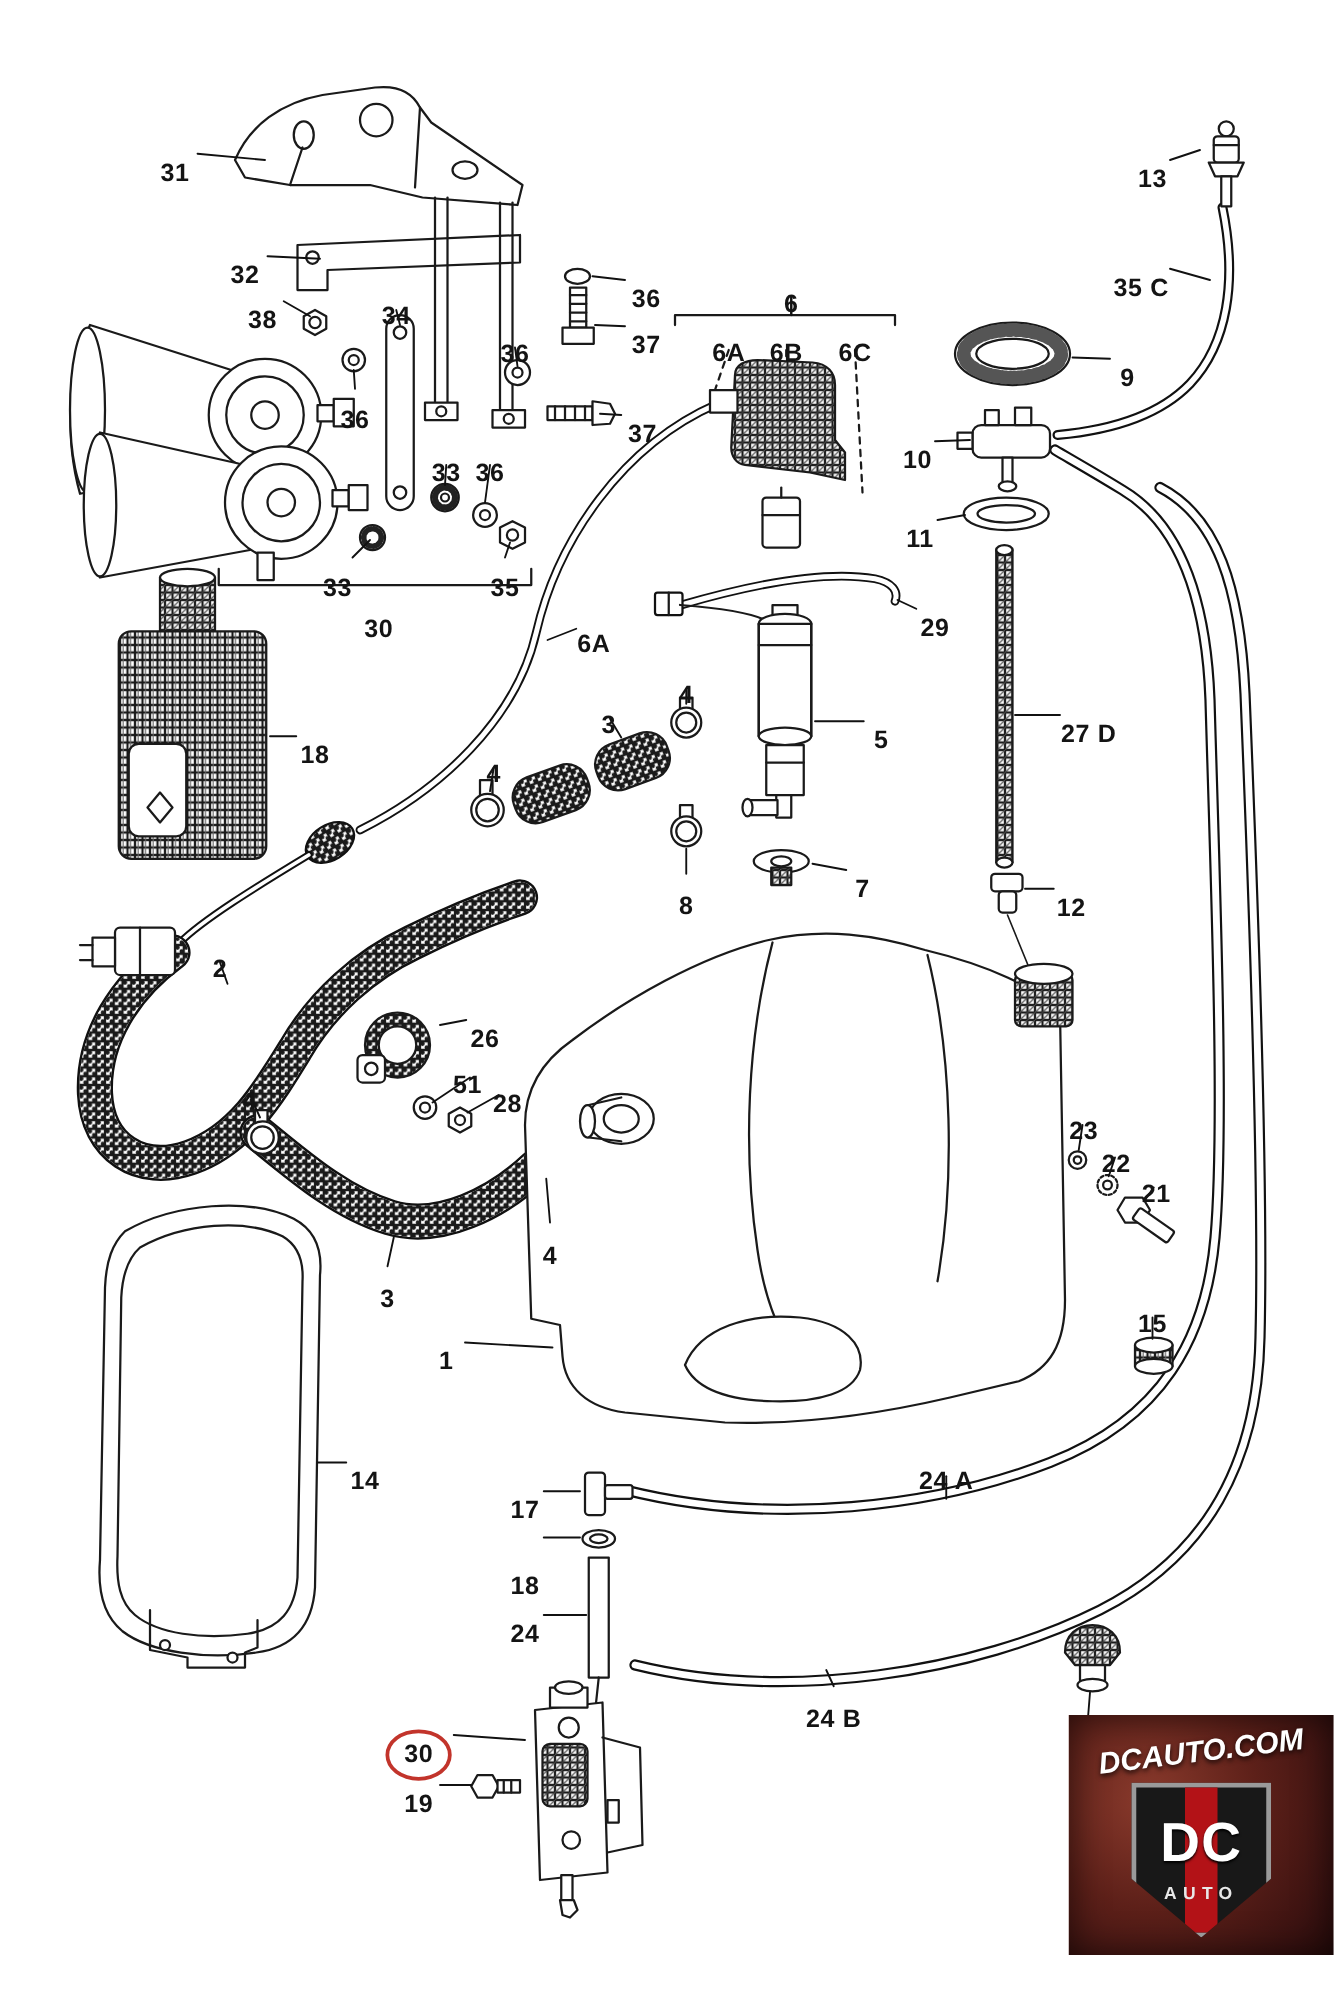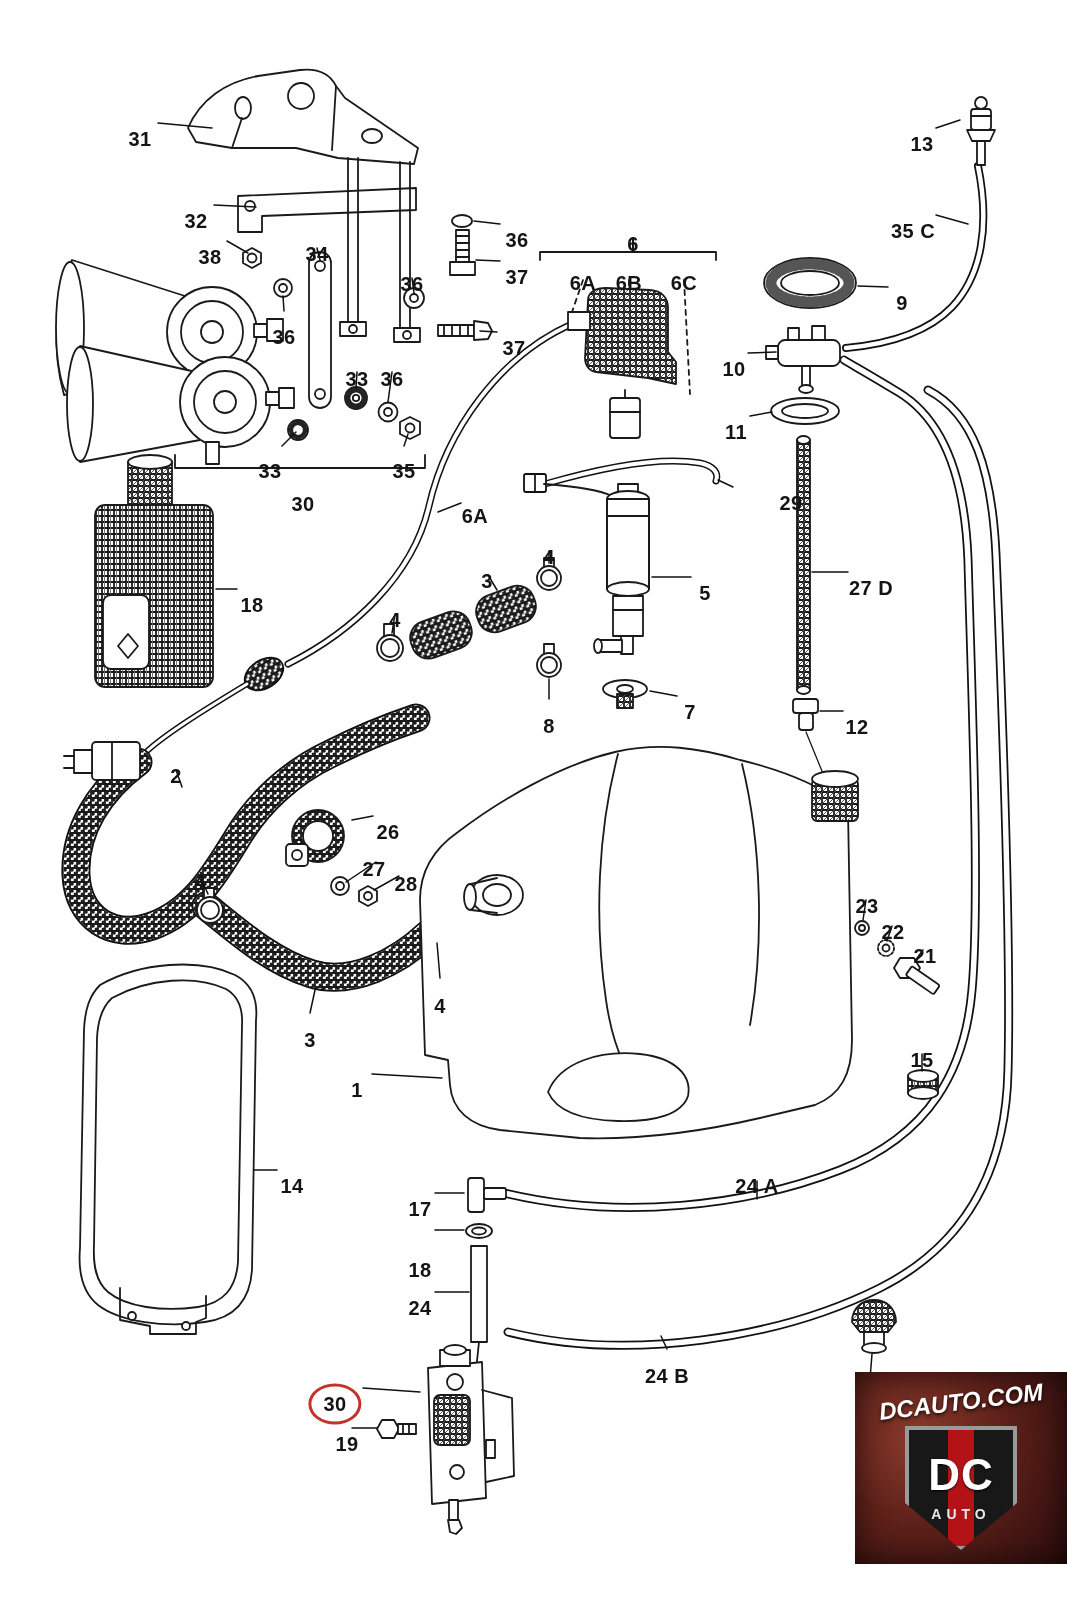--- a/index.html
+++ b/index.html
@@ -455,52 +455,52 @@
       <span class="label" style="left: 303px; top: 488px;">30</span>
       <span class="label" style="left: 633px; top: 228px;">6</span>
       <span class="label" style="left: 583px; top: 267px;">6A</span>
       <span class="label" style="left: 629px; top: 267px;">6B</span>
       <span class="label" style="left: 684px; top: 267px;">6C</span>
       <span class="label" style="left: 922px; top: 128px;">13</span>
       <span class="label" style="left: 913px; top: 215px;">35 C</span>
       <span class="label" style="left: 902px; top: 287px;">9</span>
       <span class="label" style="left: 734px; top: 353px;">10</span>
       <span class="label" style="left: 736px; top: 416px;">11</span>
-      <span class="label" style="left: 748px; top: 487px; margin-left: 43px;">29</span>
+      <span class="label" style="left: 748px; top: 487px;">29</span>
       <span class="label" style="left: 475px; top: 500px;">6A</span>
       <span class="label" style="left: 705px; top: 577px;">5</span>
       <span class="label" style="left: 252px; top: 589px;">18</span>
       <span class="label" style="left: 871px; top: 572px;">27 D</span>
       <span class="label" style="left: 487px; top: 565px;">3</span>
       <span class="label" style="left: 549px; top: 541px;">4</span>
       <span class="label" style="left: 395px; top: 604px;">4</span>
       <span class="label" style="left: 549px; top: 710px;">8</span>
       <span class="label" style="left: 690px; top: 696px;">7</span>
       <span class="label" style="left: 857px; top: 711px;">12</span>
       <span class="label" style="left: 176px; top: 760px;">2</span>
       <span class="label" style="left: 388px; top: 816px;">26</span>
-      <span class="label" style="left: 374px; top: 853px;">27</span>
+      <span class="label" style="left: 374px; top: 853px;">51</span>
       <span class="label" style="left: 406px; top: 868px;">28</span>
       <span class="label" style="left: 200px; top: 866px;">4</span>
       <span class="label" style="left: 867px; top: 890px;">23</span>
       <span class="label" style="left: 893px; top: 916px;">22</span>
       <span class="label" style="left: 925px; top: 940px;">21</span>
       <span class="label" style="left: 440px; top: 990px;">4</span>
       <span class="label" style="left: 310px; top: 1024px;">3</span>
       <span class="label" style="left: 922px; top: 1044px;">15</span>
       <span class="label" style="left: 357px; top: 1074px;">1</span>
       <span class="label" style="left: 292px; top: 1170px;">14</span>
       <span class="label" style="left: 420px; top: 1193px;">17</span>
       <span class="label" style="left: 420px; top: 1230px; margin-top: 24px;">18</span>
       <span class="label" style="left: 420px; top: 1292px;">24</span>
       <span class="label" style="left: 757px; top: 1170px;">24 A</span>
       <span class="label" style="left: 667px; top: 1360px;">24 B</span>
       <span class="label" style="left: 870px; top: 1390px;">16</span>
       <span class="label circled" style="left: 335px; top: 1388px;">30</span>
-      <span class="label" style="left: 335px; top: 1428px; margin-left: 12px;">19</span>
+      <span class="label" style="left: 335px; top: 1428px;">19</span>
     </div>
 
 <div class="watermark">
   <div class="wm-site">DCAUTO.COM</div>
   <div class="wm-shield">
     <div class="wm-stripe"></div>
     <div class="wm-dc">DC</div>
     <div class="wm-auto">AUTO</div>
   </div>
 </div>

